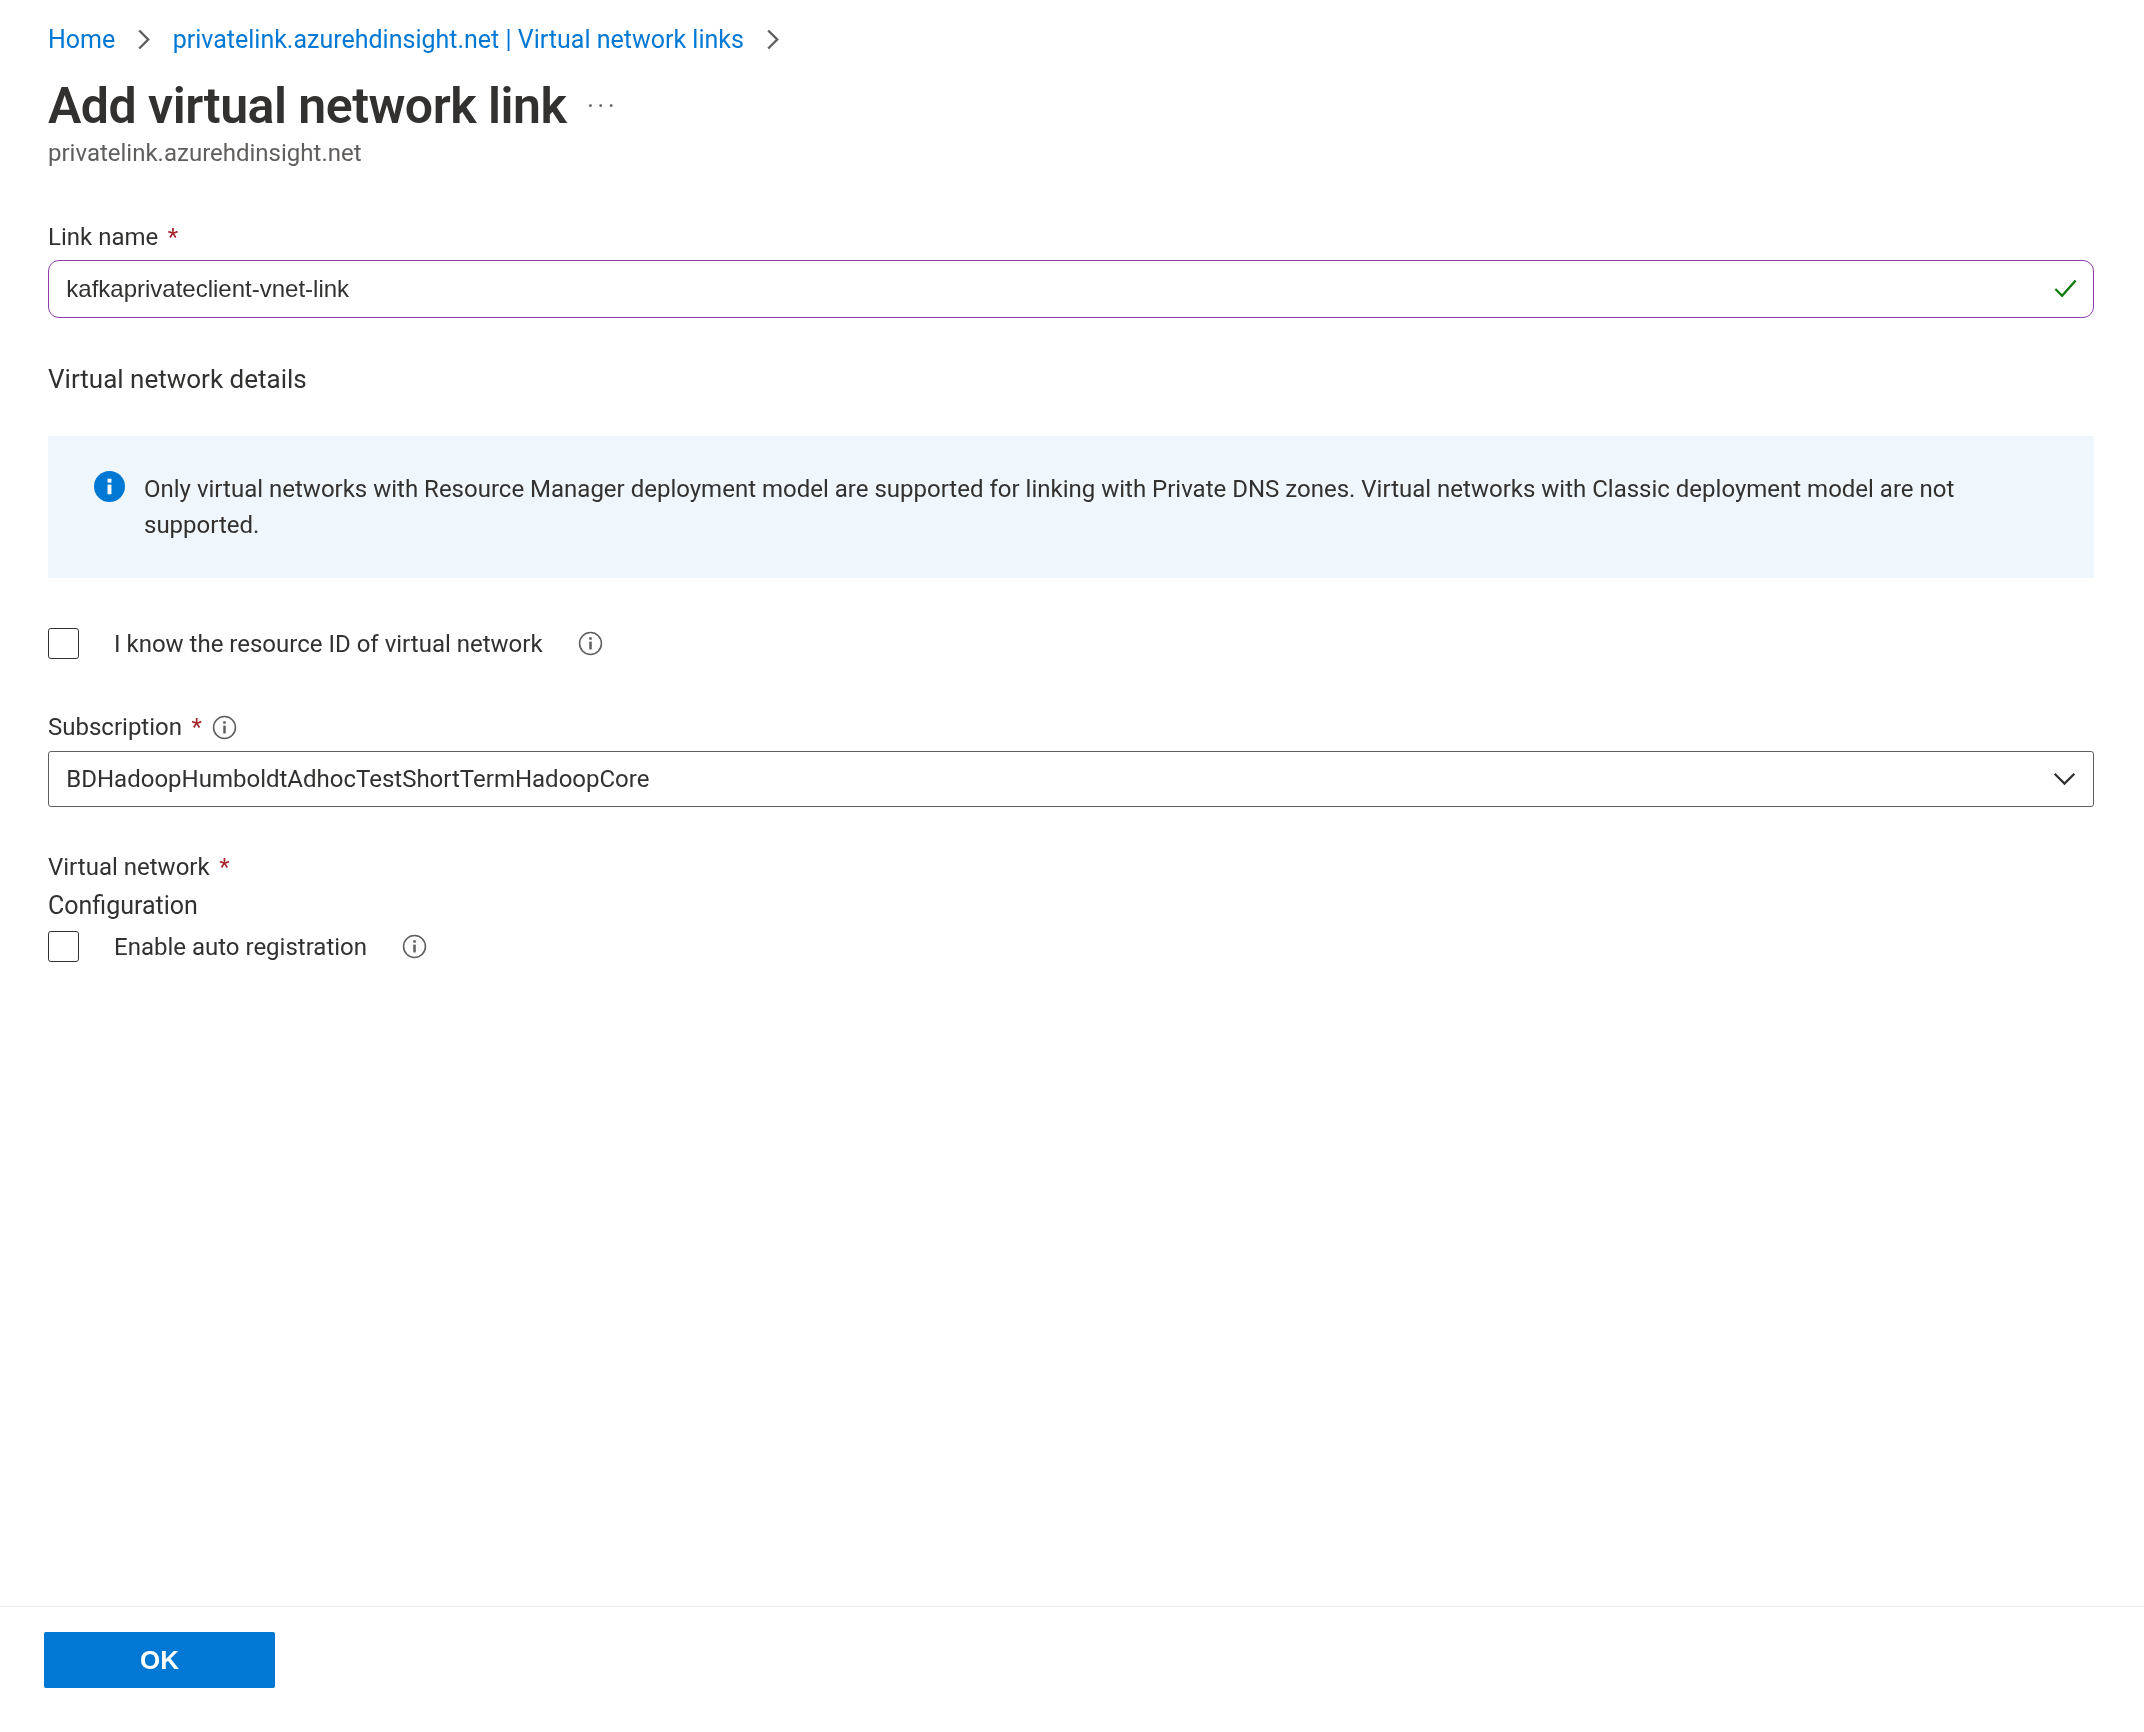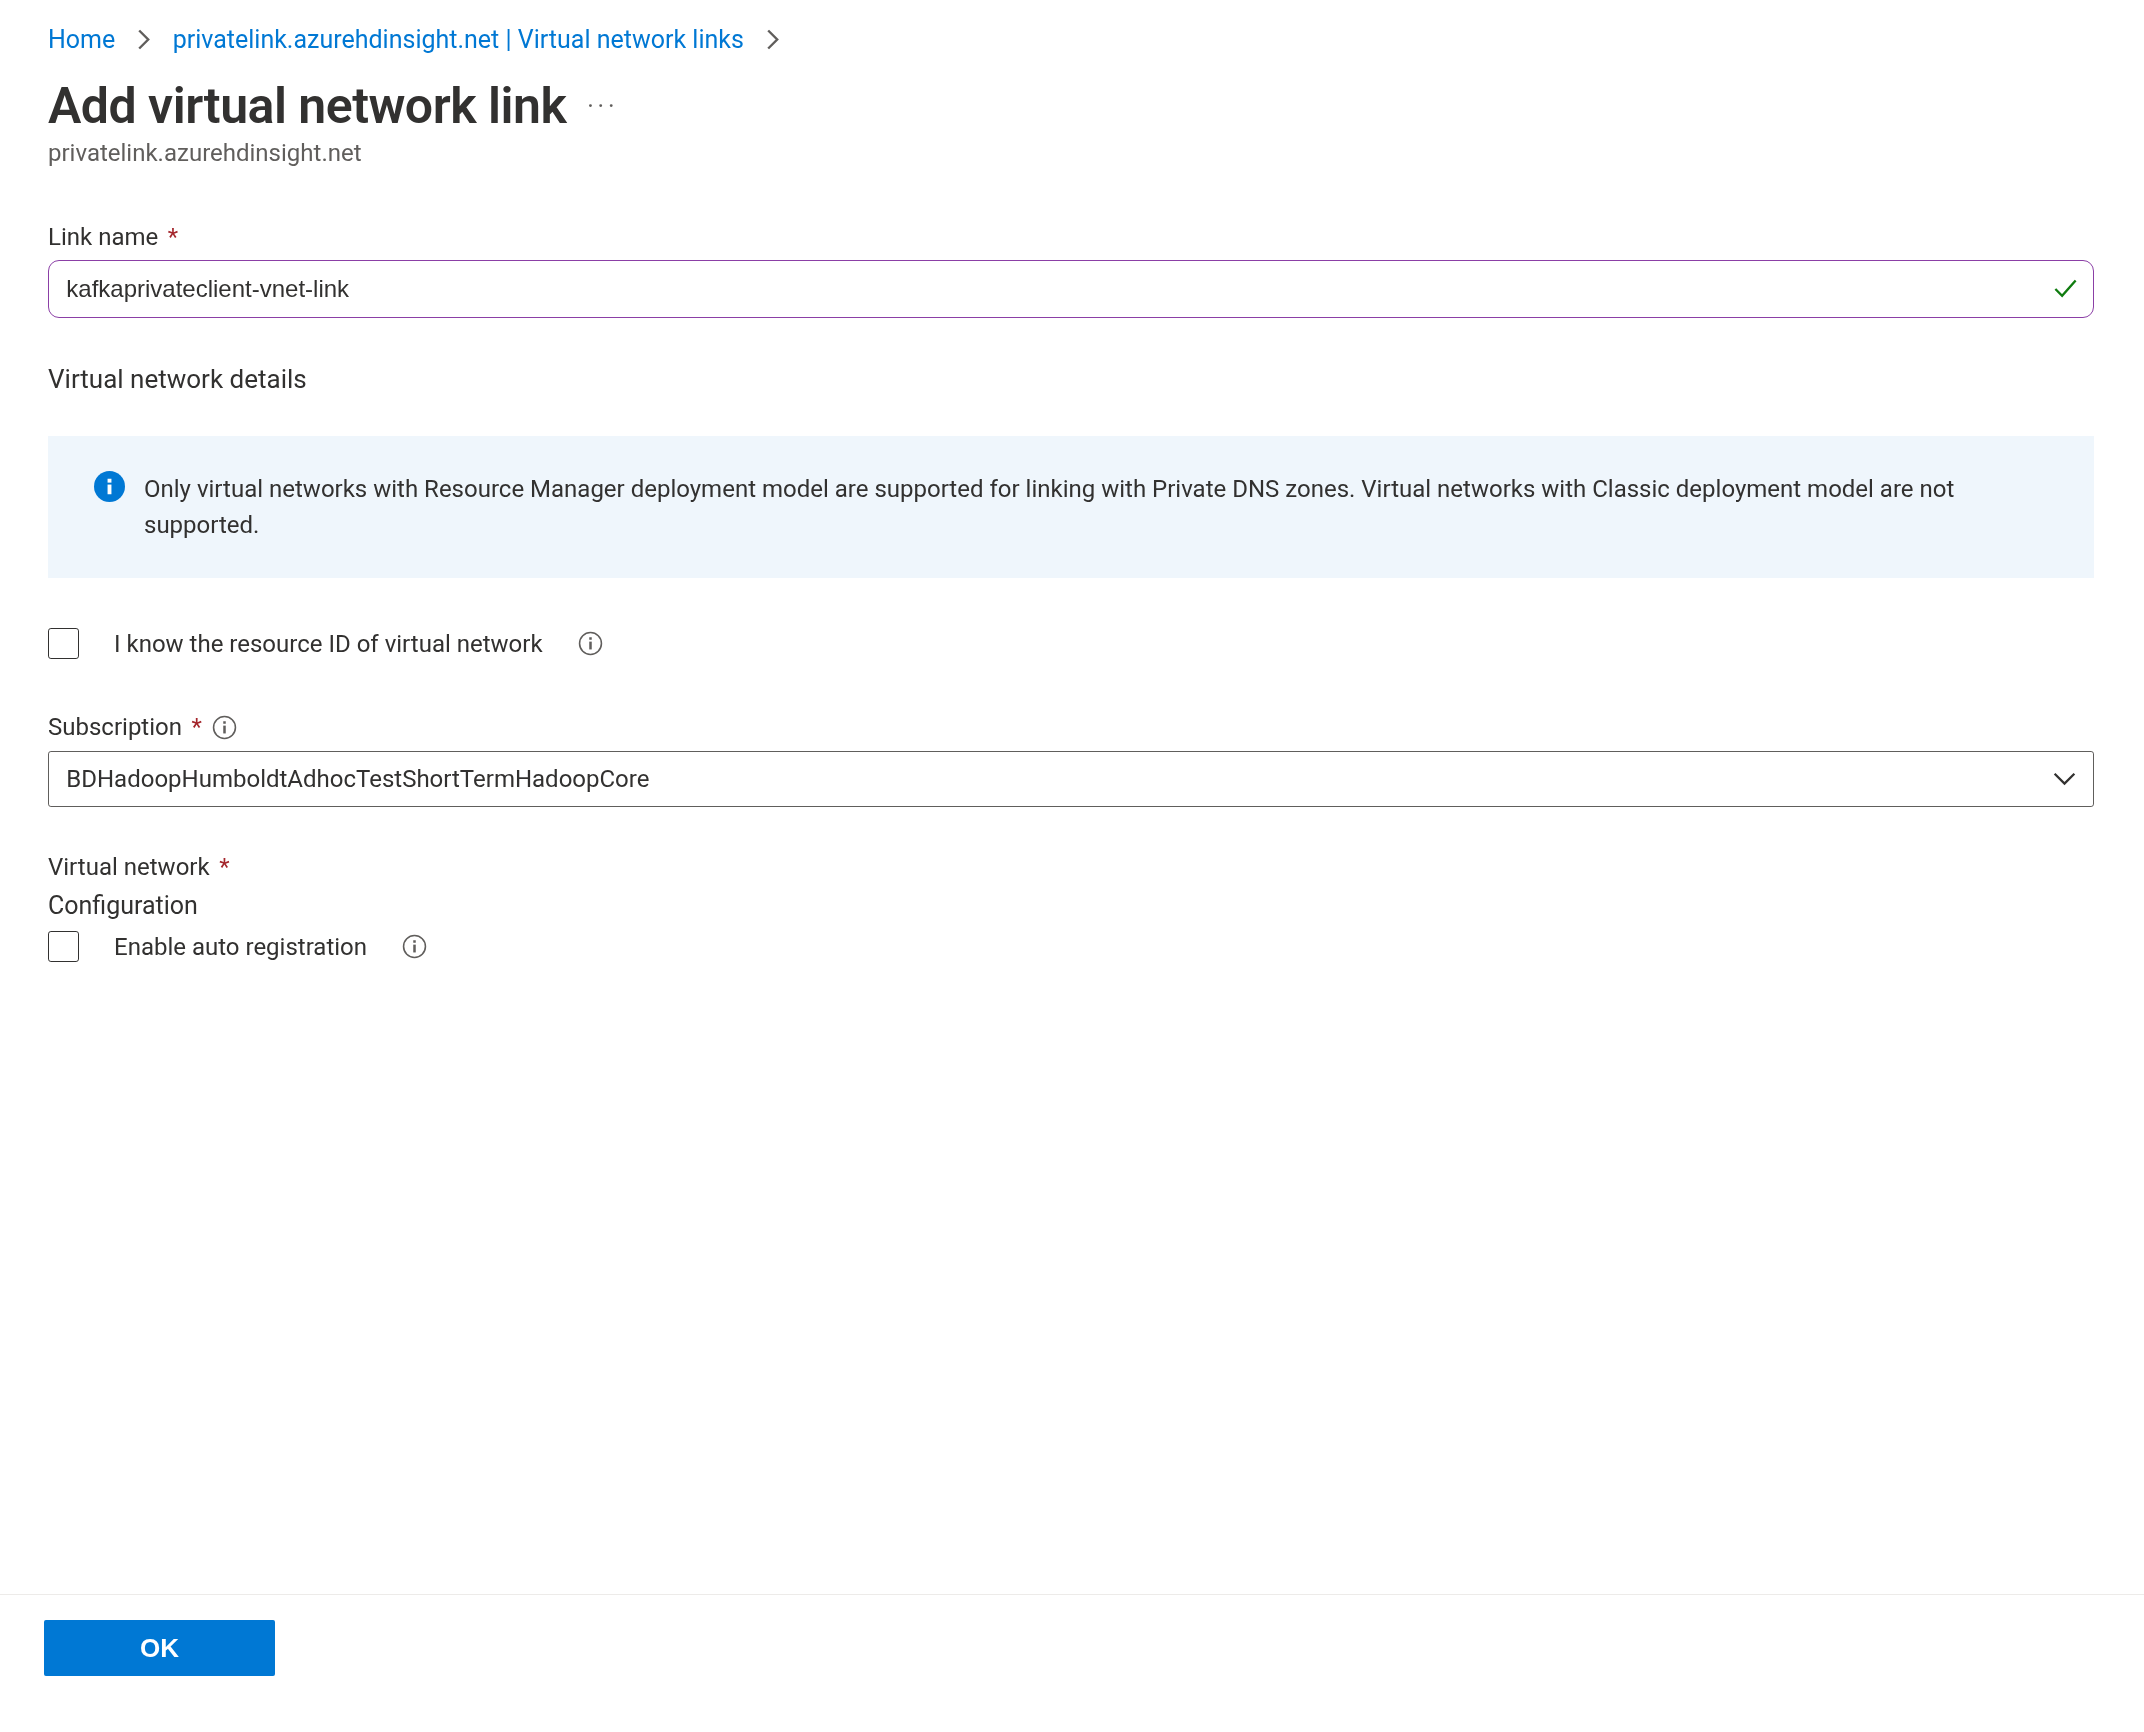--- a/index.html
+++ b/index.html
@@ -87,21 +87,21 @@
       cursor: pointer;
       margin-bottom: 46px;
       gap: 19px;
     }
     .dropdown.accent { border-color: #8b3fa6; }
     .dropdown .dd-chev { color: #323130; }
     .config-heading { font-size: 25px; color: #323130; margin-top: 3.8px; margin-bottom: 7.7px; }
     .footer {
       position: absolute;
       left: 0;
-      bottom: 56px;
+      bottom: 44px;
       width: 100%;
       border-top: 1px solid #edebe9;
       padding: 25px 44px 0 44px;
     }
     .ok-btn {
       background: #0078d4;
       color: #ffffff;
       border: none;
       width: 231px;
       height: 56px;

